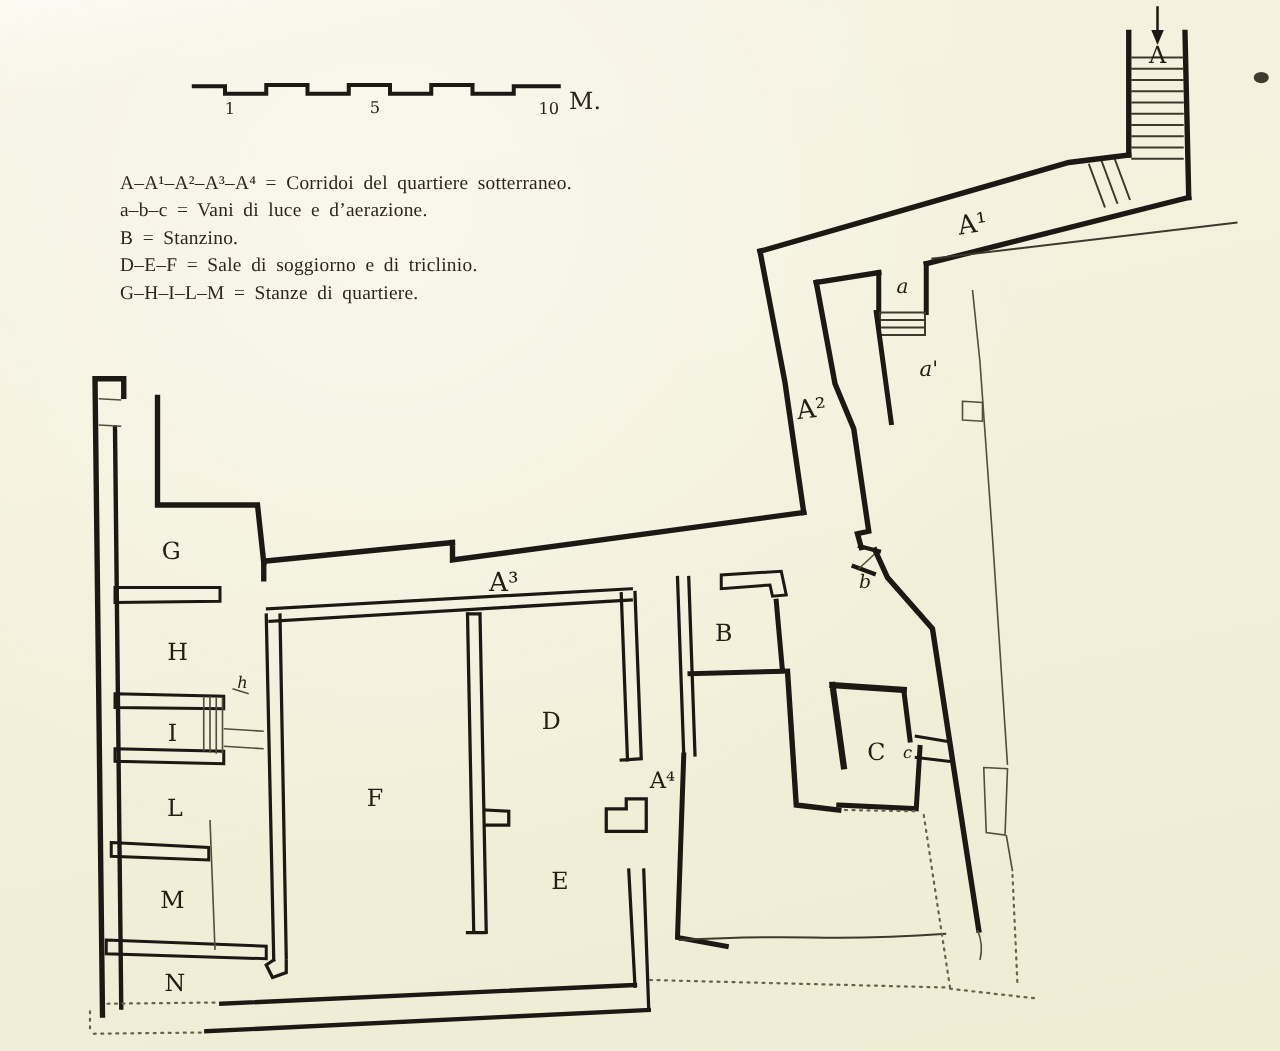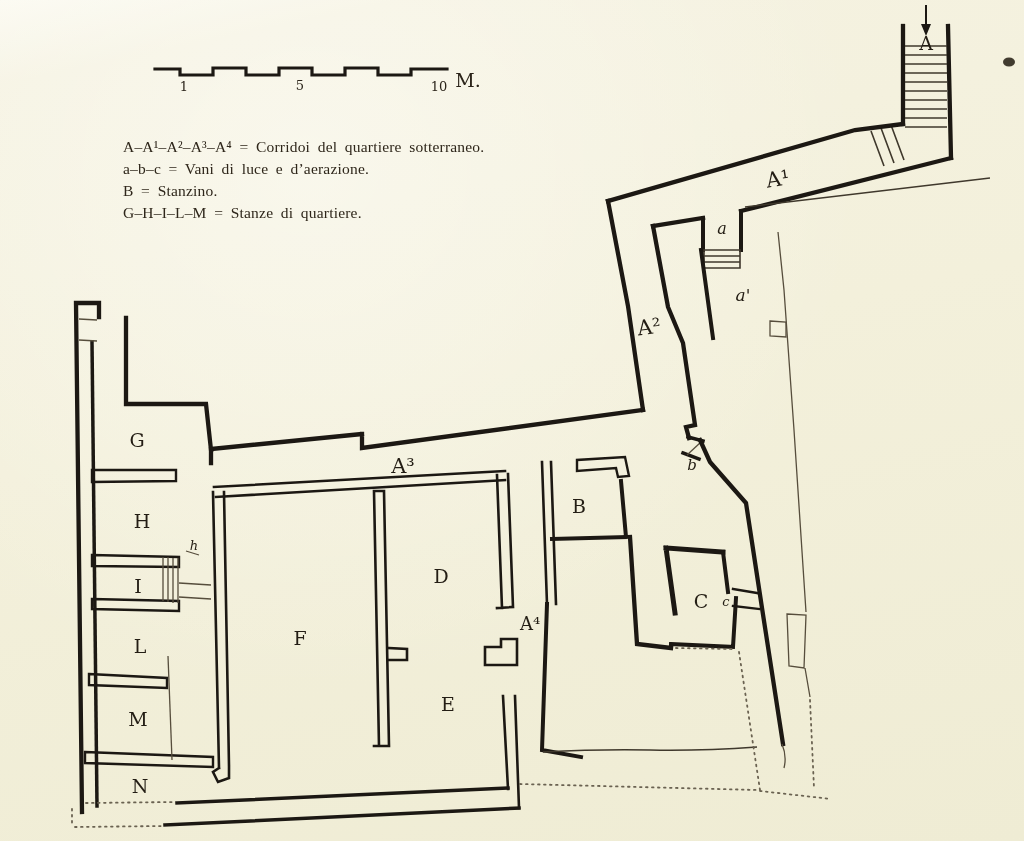--- a/index.html
+++ b/index.html
@@ -20,21 +20,21 @@
   .thin16{stroke:#3f382c;stroke-width:1.6px;fill:none;}
   .dotted{stroke:#6a6251;stroke-width:1.8px;fill:none;stroke-dasharray:1.6 4.4;stroke-linecap:round;}
   .plan-label{fill:#231d14;font-family:"DejaVu Serif","Liberation Serif",serif;}
   .plan-label.it{font-style:italic;}
   .scale-label{fill:#2b241a;font-family:"DejaVu Serif","Liberation Serif",serif;}
   .legend{
     position:absolute;left:96px;top:136px;width:480px;
     color:#2e261a;font-size:15.5px;line-height:22px;
     letter-spacing:.2px;word-spacing:3.5px;
   }
-  .legend div{white-space:nowrap;margin-left:27px;}
+  .legend div{white-space:nowrap;}
 </style>
 </head>
 <body>
 
 <div class="page">
 
   <svg class="plan-svg" width="1024" height="841" viewBox="0 0 1024 841">
 
     <g>
       <path class="wall" style="stroke-width:3.2px" d="M155,69 H180 V75 H213 V68 H246 V75 H279 V68 H312 V75 H345 V68 H378 V75 H411 V69 H447"></path>
@@ -171,16 +171,17 @@
         <text x="300" y="90" font-size="13" text-anchor="middle" class="scale-label">5</text>
         <text x="439" y="91" font-size="13" text-anchor="middle" class="scale-label">10</text>
         <text x="468" y="87" font-size="19" text-anchor="middle" class="scale-label it">M.</text>
       </g>
   </svg>
 
   <div class="legend">
     <div>A–A¹–A²–A³–A⁴ = Corridoi del quartiere sotterraneo.</div>
     <div>a–b–c = Vani di luce e d’aerazione.</div>
     <div>B = Stanzino.</div>
+    <div>D–E–F = Sale di soggiorno e di triclinio.</div>
     <div>G–H–I–L–M = Stanze di quartiere.</div>
   </div>
 
 </div>
 
 </body></html>

